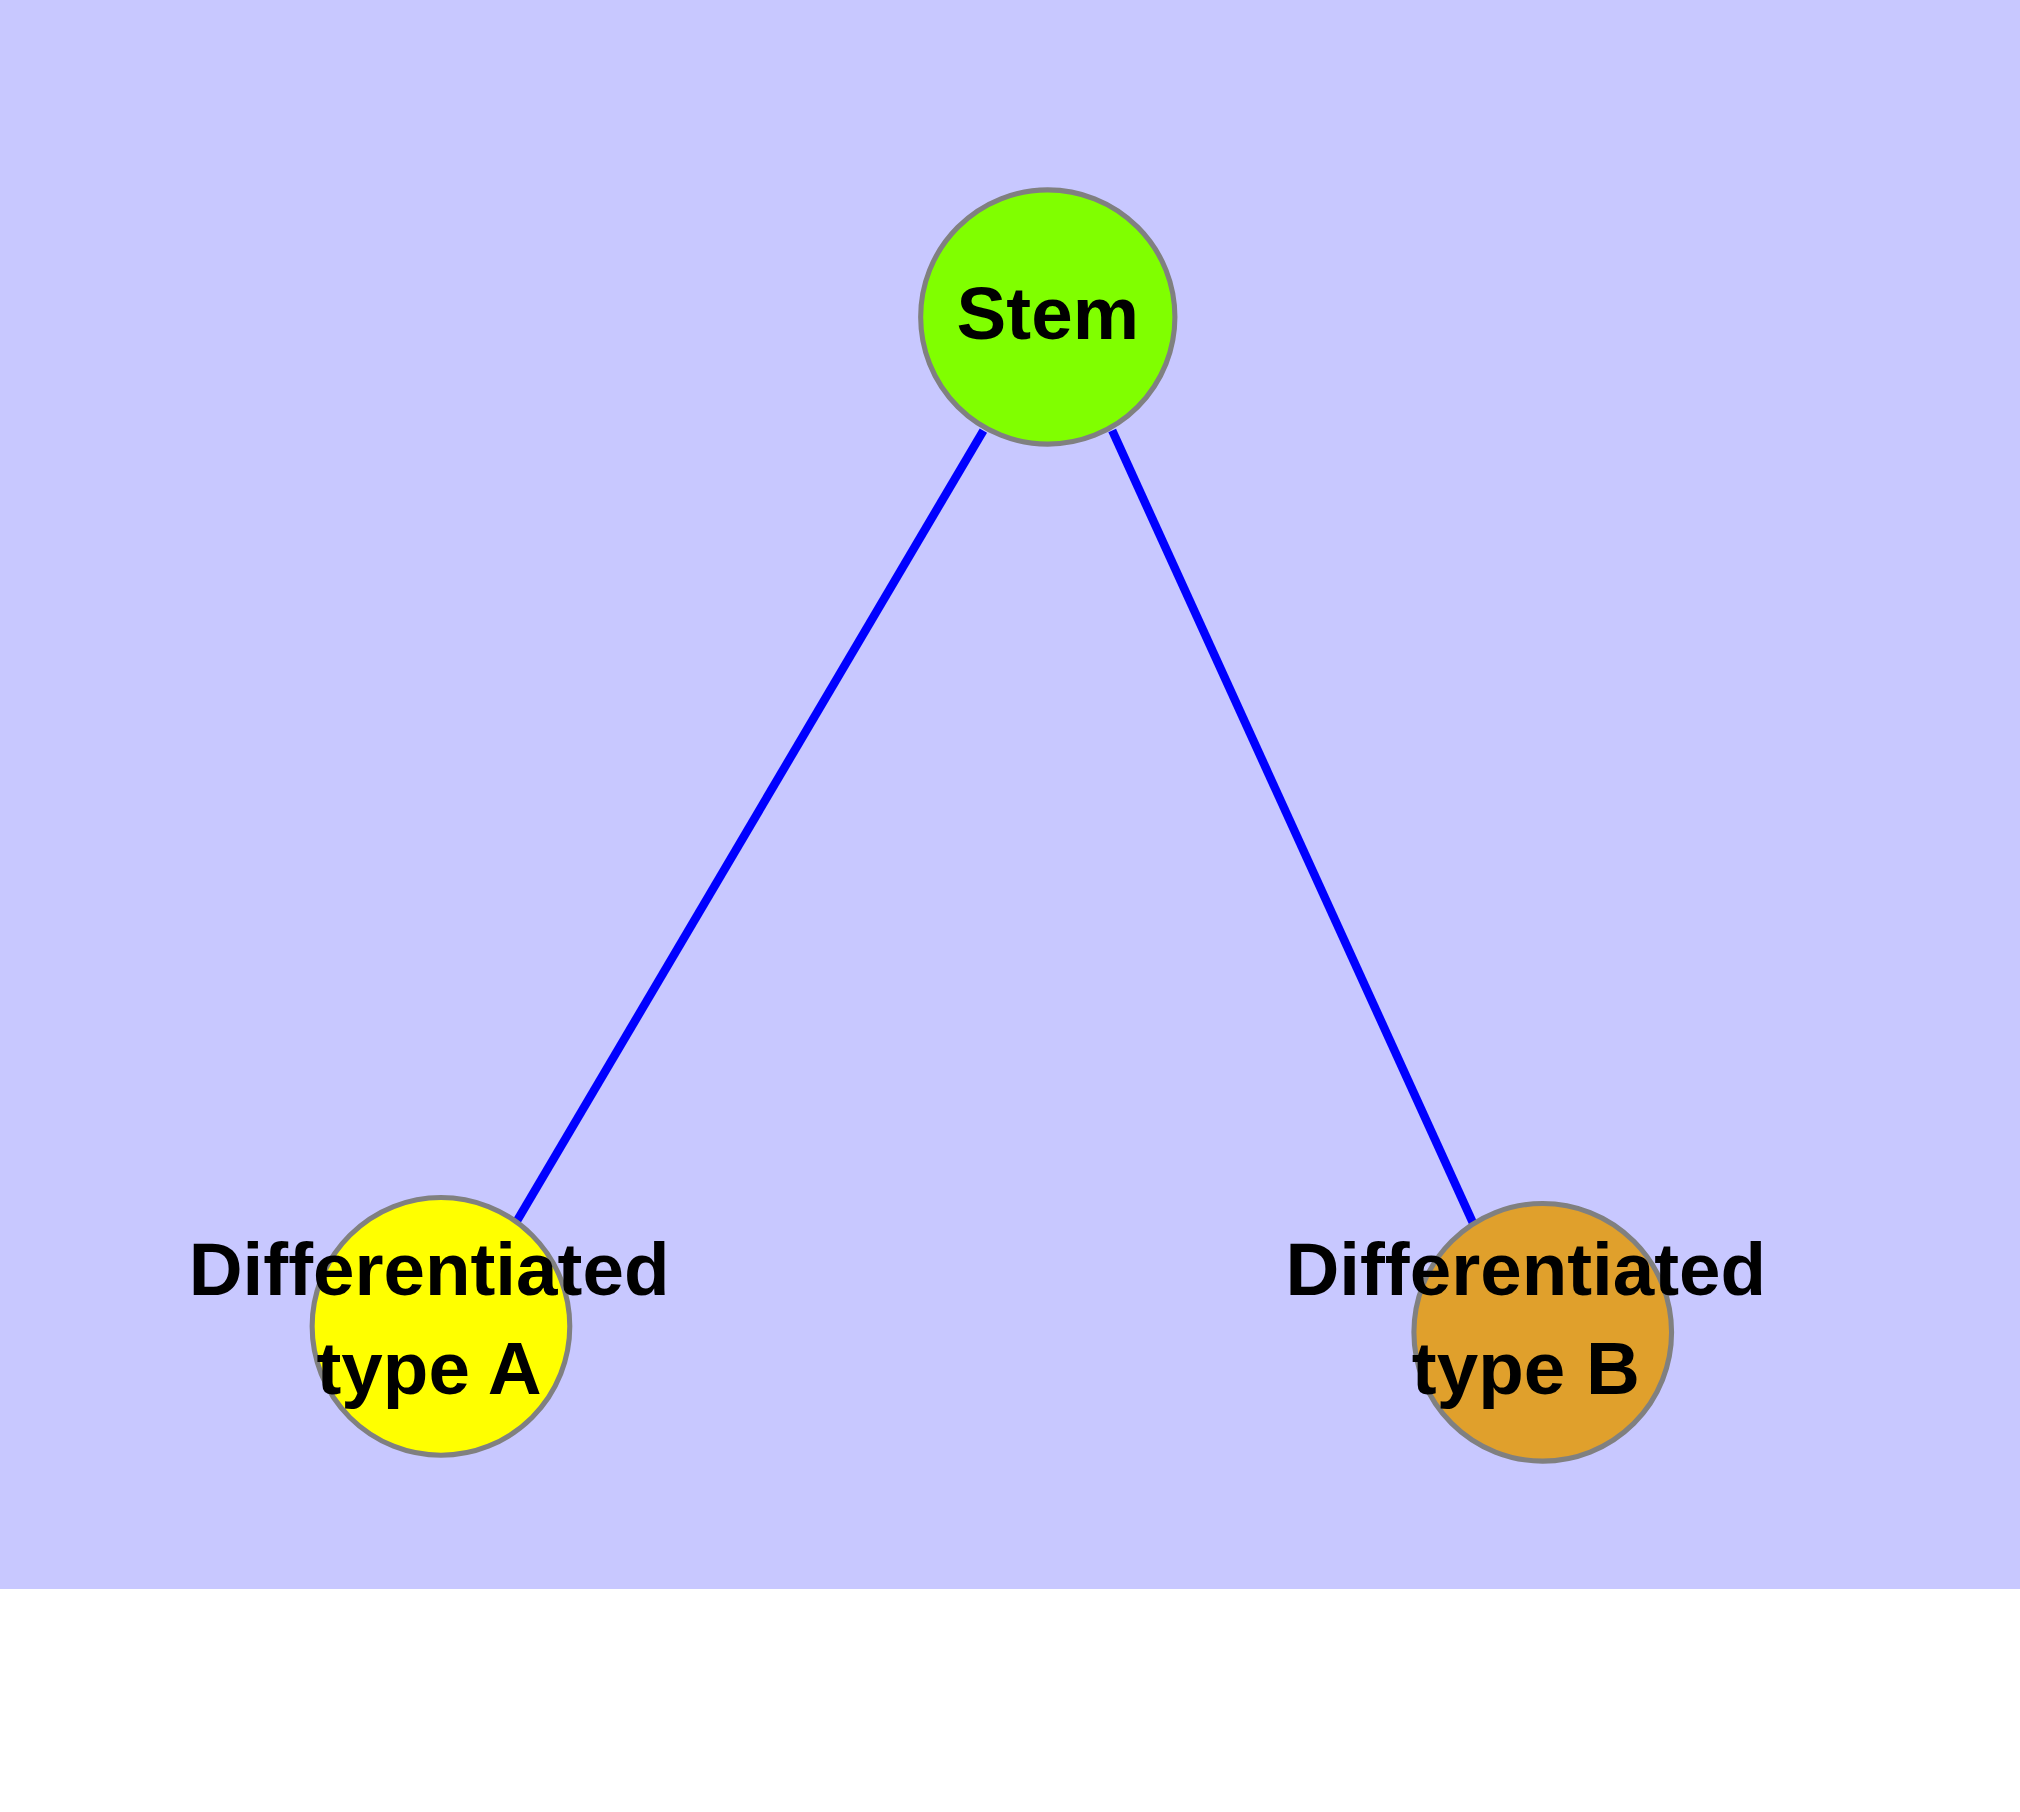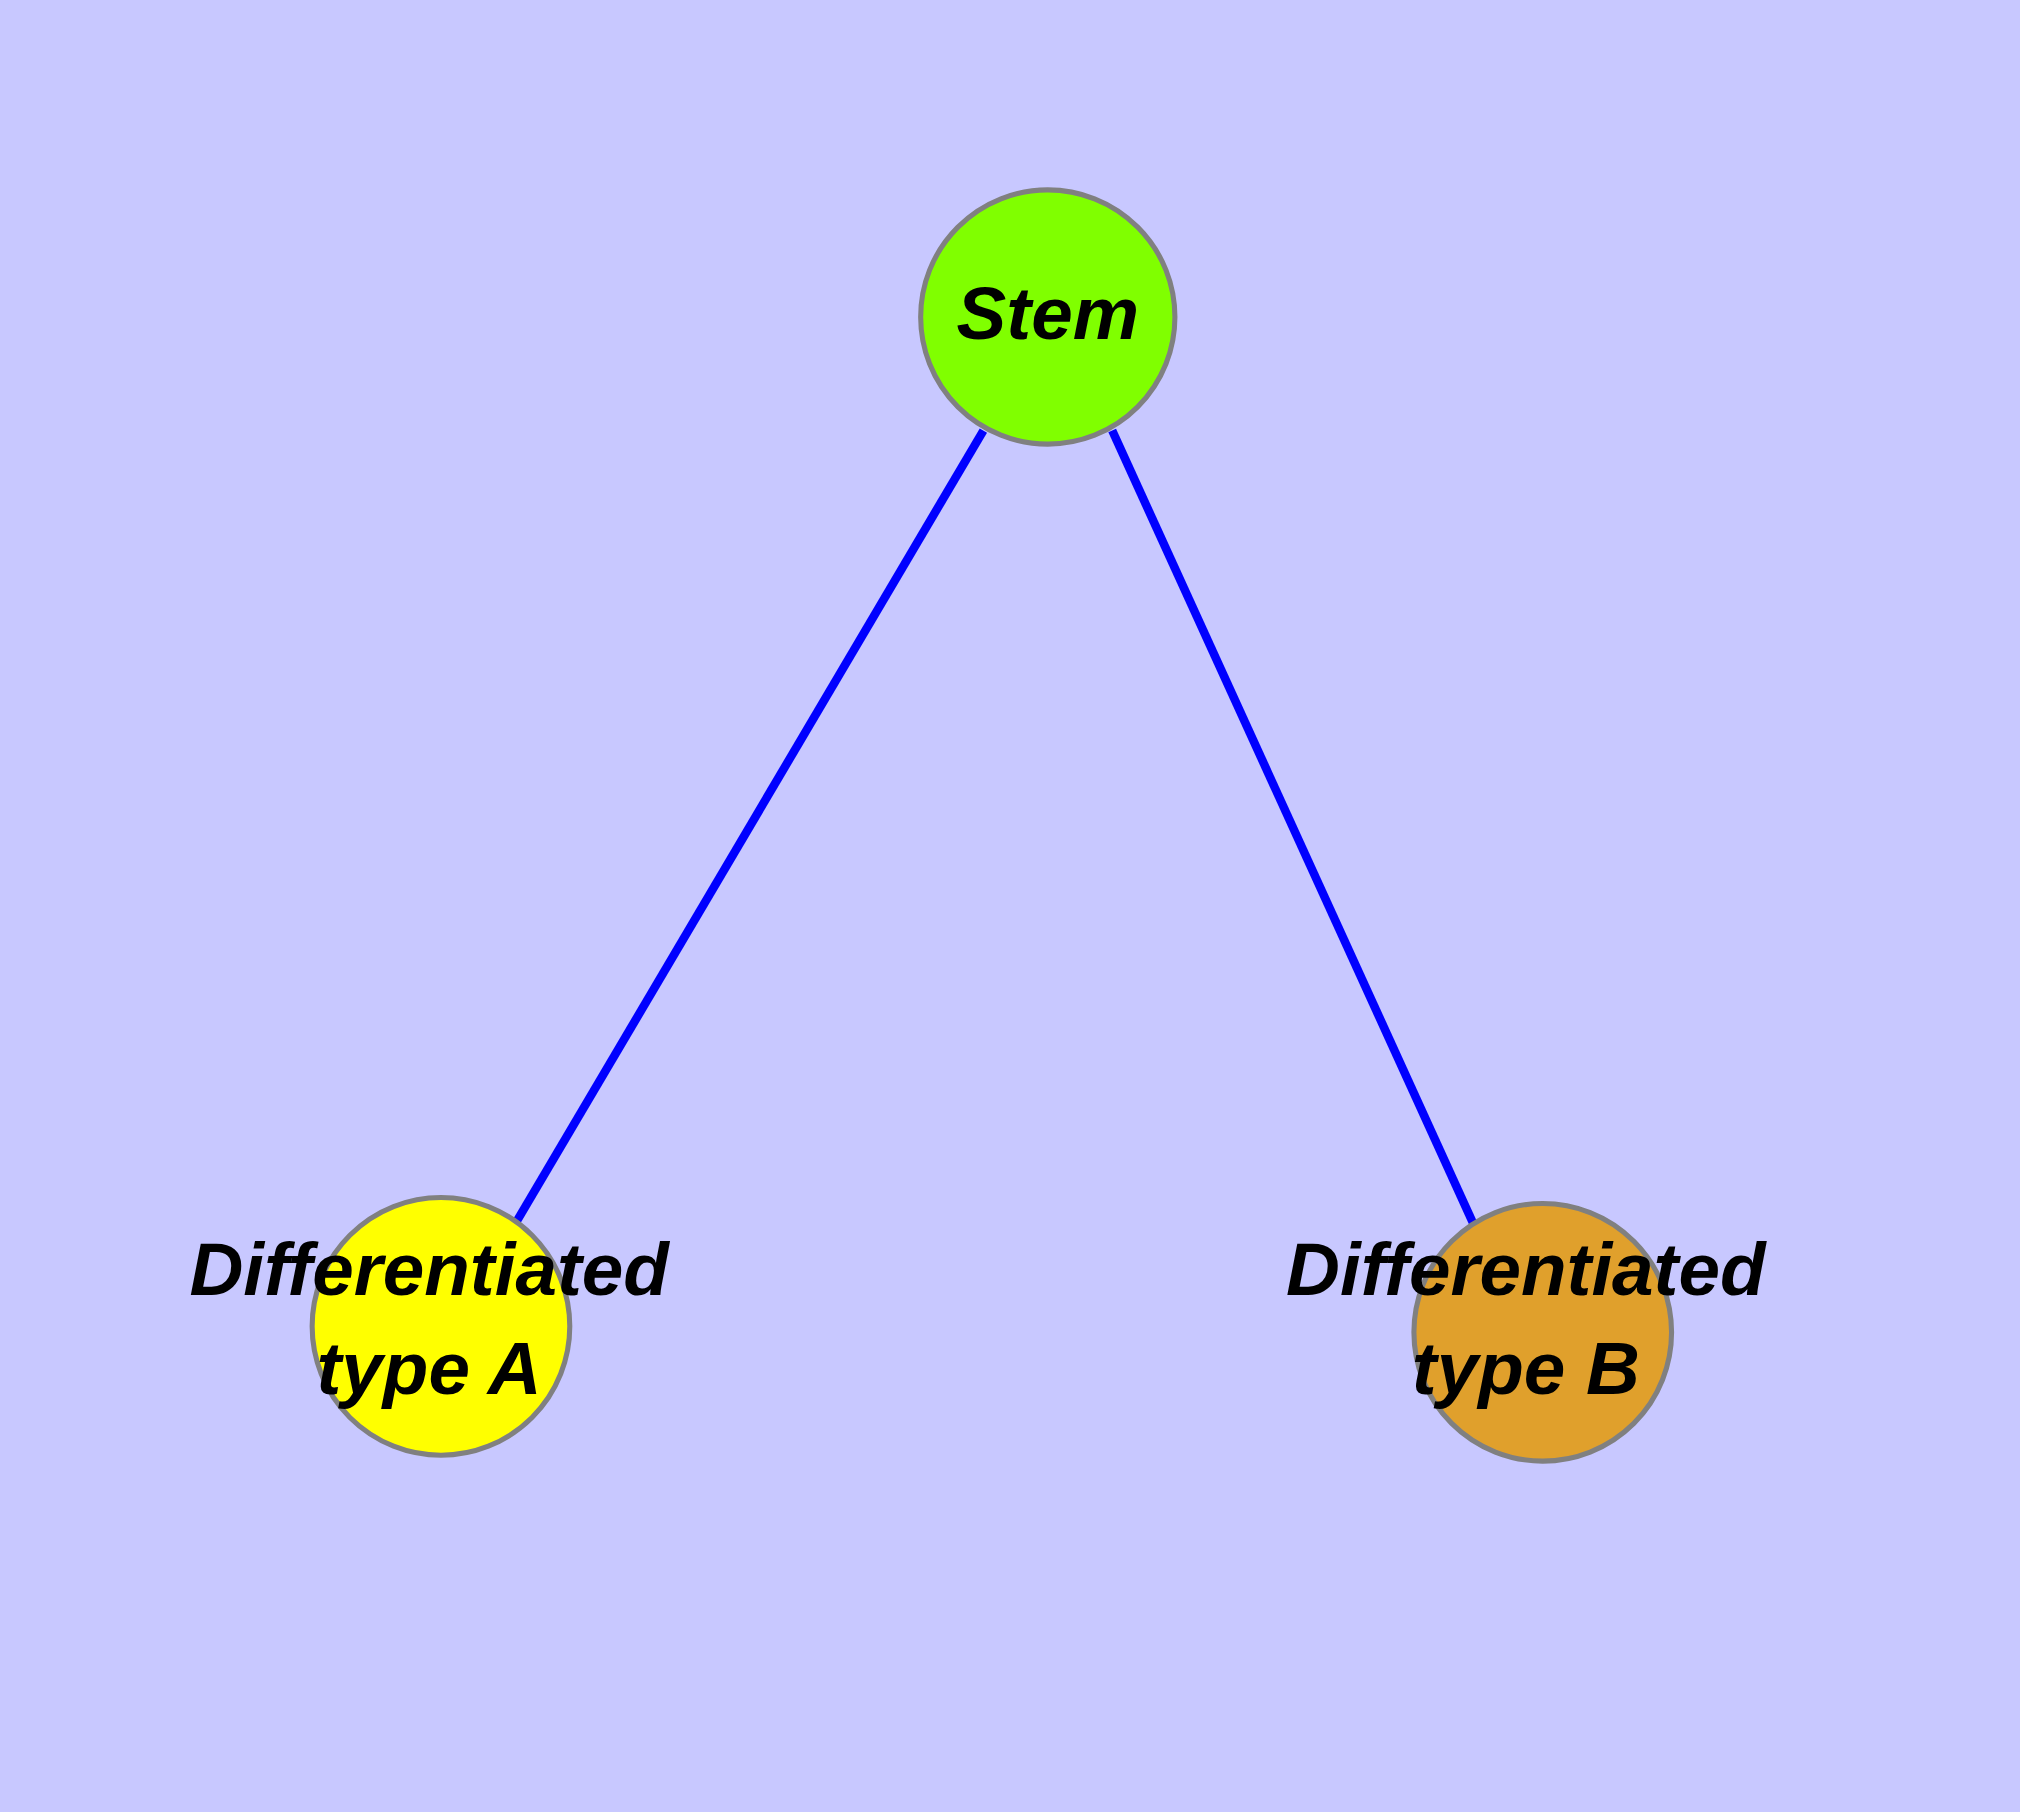--- a/index.html
+++ b/index.html
@@ -3,24 +3,23 @@
 <meta charset="utf-8">
 <style>
   html, body {
     margin: 0;
     padding: 0;
     background: #ffffff;
   }
   #canvas {
     position: relative;
     width: 2021px;
-    height: 1812px;
+    height: 1589px;
     overflow: hidden;
     font-family: "Liberation Sans", "DejaVu Sans", sans-serif;
-    font-style: italic;
   }
   #graph-svg {
     position: absolute;
     top: 0;
     left: 0;
     width: 2021px;
     height: 1812px;
     display: block;
   }
   .node-label {

